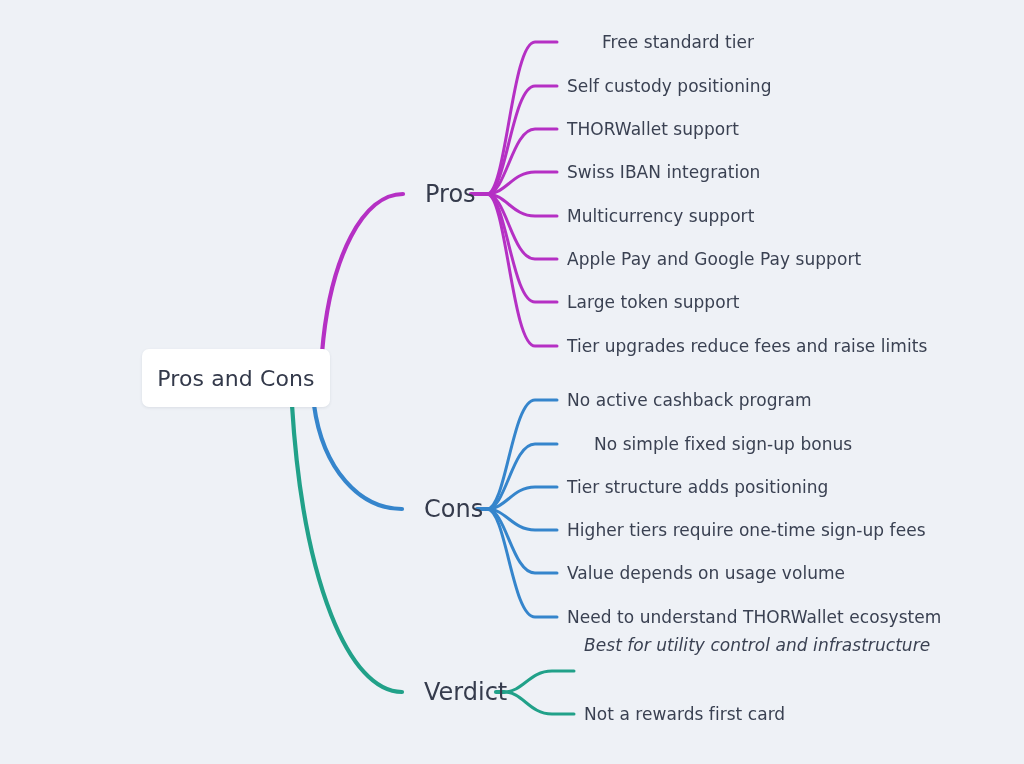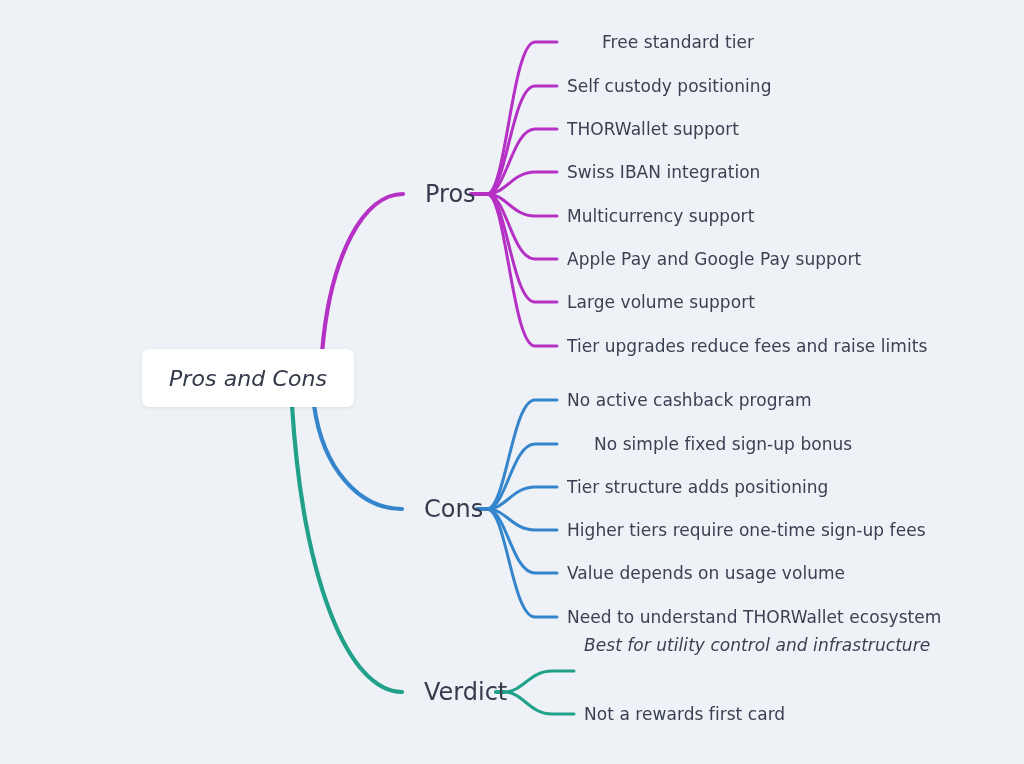--- a/index.html
+++ b/index.html
@@ -26,30 +26,29 @@
     left: 0;
     top: 0;
     width: 1024px;
     height: 764px;
     pointer-events: none;
   }
   .root-node {
     position: absolute;
     left: 142px;
     top: 349px;
-    width: 212px;
+    width: 188px;
     height: 58px;
     background: #ffffff;
     border-radius: 7px;
     box-shadow: 0 1px 3px rgba(40,55,80,0.10);
     display: flex;
     align-items: center;
     justify-content: center;
     box-sizing: border-box;
-    font-style: italic;
   }
   .root-label {
     font-size: 22px;
     color: #33394a;
     letter-spacing: 0.1px;
     white-space: nowrap;
   }
   .branch-label {
     position: absolute;
     font-size: 24px;
@@ -103,21 +102,21 @@
   </div>
 
   <div id="labels-layer">
       <div class="branch-label" style="left: 425px; top: 194px;">Pros</div>
       <div class="leaf-label" style="left: 554px; top: 42px; margin-left: 48px;">Free standard tier</div>
       <div class="leaf-label" style="left: 567px; top: 86px;">Self custody positioning</div>
       <div class="leaf-label" style="left: 567px; top: 129px;">THORWallet support</div>
       <div class="leaf-label" style="left: 567px; top: 172px;">Swiss IBAN integration</div>
       <div class="leaf-label" style="left: 567px; top: 216px; text-align: center;">Multicurrency support</div>
       <div class="leaf-label" style="left: 567px; top: 259px;">Apple Pay and Google Pay support</div>
-      <div class="leaf-label" style="left: 567px; top: 302px;">Large volume support</div>
+      <div class="leaf-label" style="left: 567px; top: 302px;">Large token support</div>
       <div class="leaf-label" style="left: 567px; top: 346px;">Tier upgrades reduce fees and raise limits</div>
       <div class="branch-label" style="left: 424px; top: 509px;">Cons</div>
       <div class="leaf-label" style="left: 567px; top: 400px;">No active cashback program</div>
       <div class="leaf-label" style="left: 567px; top: 444px; margin-left: 27px;">No simple fixed sign-up bonus</div>
       <div class="leaf-label" style="left: 567px; top: 487px;">Tier structure adds positioning</div>
       <div class="leaf-label" style="left: 567px; top: 530px;">Higher tiers require one-time sign-up fees</div>
       <div class="leaf-label" style="left: 567px; top: 573px;">Value depends on usage volume</div>
       <div class="leaf-label" style="left: 567px; top: 617px;">Need to understand THORWallet ecosystem</div>
       <div class="branch-label" style="left: 424px; top: 692px;">Verdict</div>
       <div class="leaf-label" style="left: 584px; top: 645px; font-style: italic;">Best for utility control and infrastructure</div>

